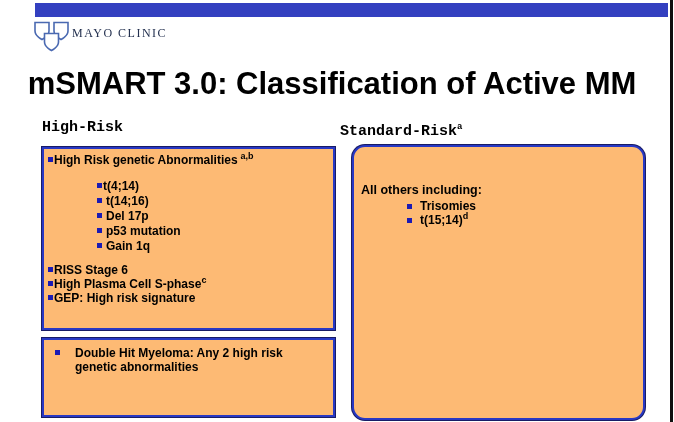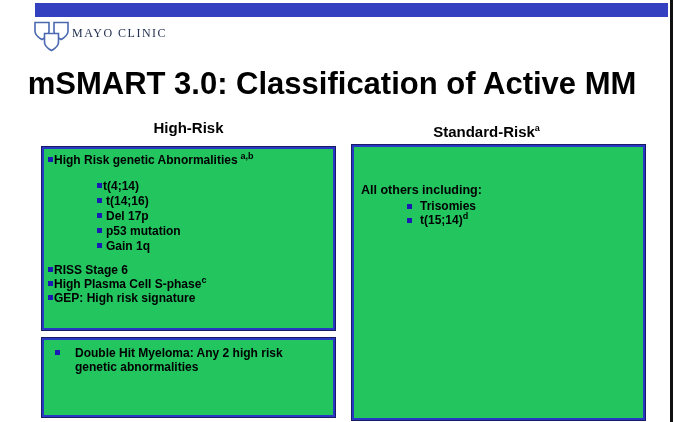--- a/index.html
+++ b/index.html
@@ -11,31 +11,31 @@
   .right-edge{position:absolute;left:670px;top:0;width:3px;height:422px;background:var(--edge-line);}
   .logo-wrap{position:absolute;left:33px;top:21px;display:flex;align-items:center;}
   .logo-text{
     position:absolute;left:72px;top:26px;font-family:"Liberation Serif",serif;
     font-size:12px;letter-spacing:1.5px;color:var(--logo-navy);white-space:nowrap;
   }
   .slide-title{
     position:absolute;left:0;right:10px;top:66px;text-align:center;
     font-size:31px;font-weight:bold;color:#000;
   }
-  .col-header{position:absolute;width:293px;text-align:center;font-size:15px;font-weight:bold;}
+  .col-header{position:absolute;width:293px;text-align:left;font-size:15px;font-weight:bold;font-family:Liberation Mono, monospace;}
   #hr-header{left:42px;top:119px;}
   #sr-header{left:340px;top:123px;}
   .box{
-    position:absolute;box-sizing:border-box;background:#22c55e;
+    position:absolute;box-sizing:border-box;background:#fdba74;
     border:2px solid var(--border-blue);
     box-shadow:0 0 0 1px var(--border-edge);
   }
   #hr-box1{left:42px;top:147px;width:293px;height:183px;padding:4px 5px 0 4px;}
   #hr-box2{left:42px;top:338px;width:293px;height:79px;padding:6px 8px 0 11px;}
-  #sr-box{left:352px;top:145px;width:293px;height:275px;padding:36px 18px 0 7px;}
+  #sr-box{left:352px;top:145px;width:293px;height:275px;padding:36px 18px 0 7px;border-radius:13px;}
   .txt{font-size:12px;font-weight:bold;line-height:14px;}
   .brow{display:flex;align-items:flex-start;}
   .sq{flex:0 0 auto;width:5px;height:5px;background:var(--bullet-navy);margin-top:4px;}
   .sq.gap{margin-right:4px;}
   .sq.tight{margin-right:1px;}
   sup{font-size:9px;font-weight:bold;line-height:0;}
   .sup-gap{margin-left:3px;}
   .sub-list{margin:12px 0 0 49px;}
   .sub-list .brow{line-height:15px;}
   .sub-list .txt{line-height:15px;}

